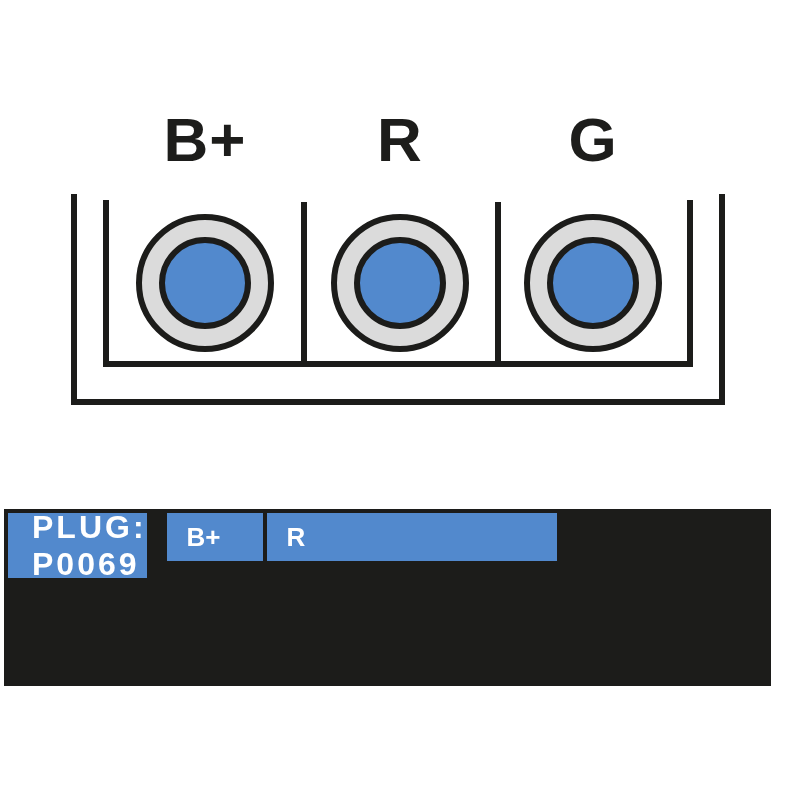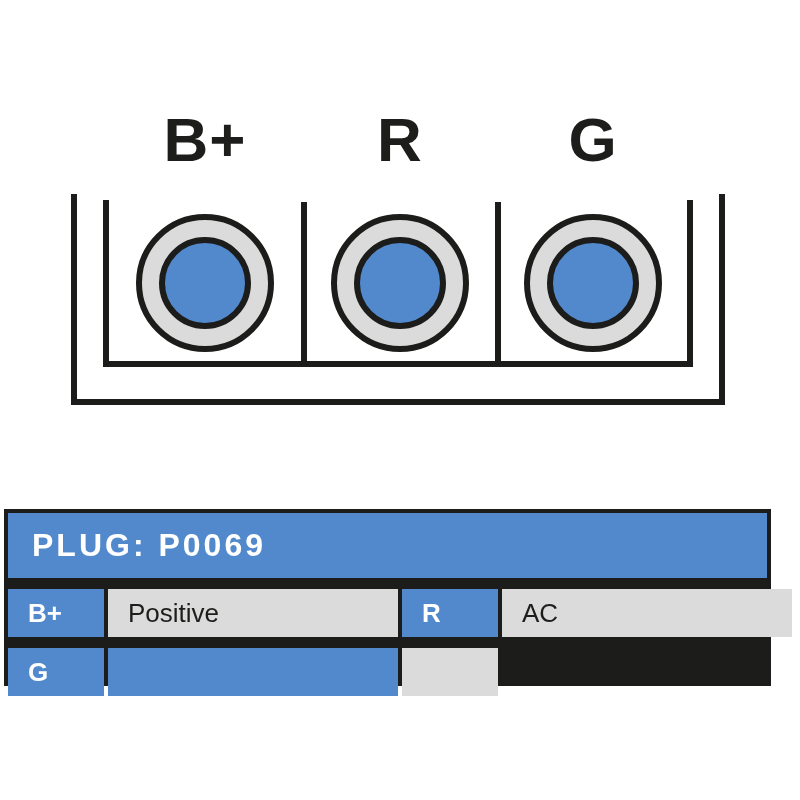--- a/index.html
+++ b/index.html
@@ -30,21 +30,21 @@
   .label-bplus { left: 125px; }
   .label-r    { left: 320px; }
   .label-g    { left: 513px; }
 
   
   .plug-table {
     position: absolute; left: 4px; top: 509px;
     width: 767px; height: 177px;
     background: var(--line);
     border: 4px solid var(--line);
-    display: flex; flex-direction: column; gap: 11px;
+    display: flex; gap: 20px;
   }
   .plug-table-header {
     height: 65px; flex: 0 0 65px;
     background: var(--blue); color: var(--white);
     display: flex; align-items: center;
     padding-left: 24px;
     font-size: 32px; font-weight: 700; letter-spacing: 3px;
   }
   .plug-table-row {
     height: 48px; flex: 0 0 48px;
@@ -86,23 +86,21 @@
       <circle cx="593" cy="283" r="43" style="fill:var(--blue); stroke:var(--line); stroke-width:6;"></circle>
     </svg>
   </div>
 
   <div class="plug-table">
 
     <div class="plug-table-header">PLUG: P0069</div>
 
     <div class="plug-table-row">
       <div class="cell cell-key">B+</div>
-      <div class="cell cell-val">Positive</div>
       <div class="cell cell-key">R</div>
-      <div class="cell cell-val">AC</div>
     </div>
 
     <div class="plug-table-row">
       <div class="cell cell-key">G</div>
       <div class="cell cell-key"></div>
       <div class="cell cell-val"></div>
     </div>
 
   </div>
 </div>

